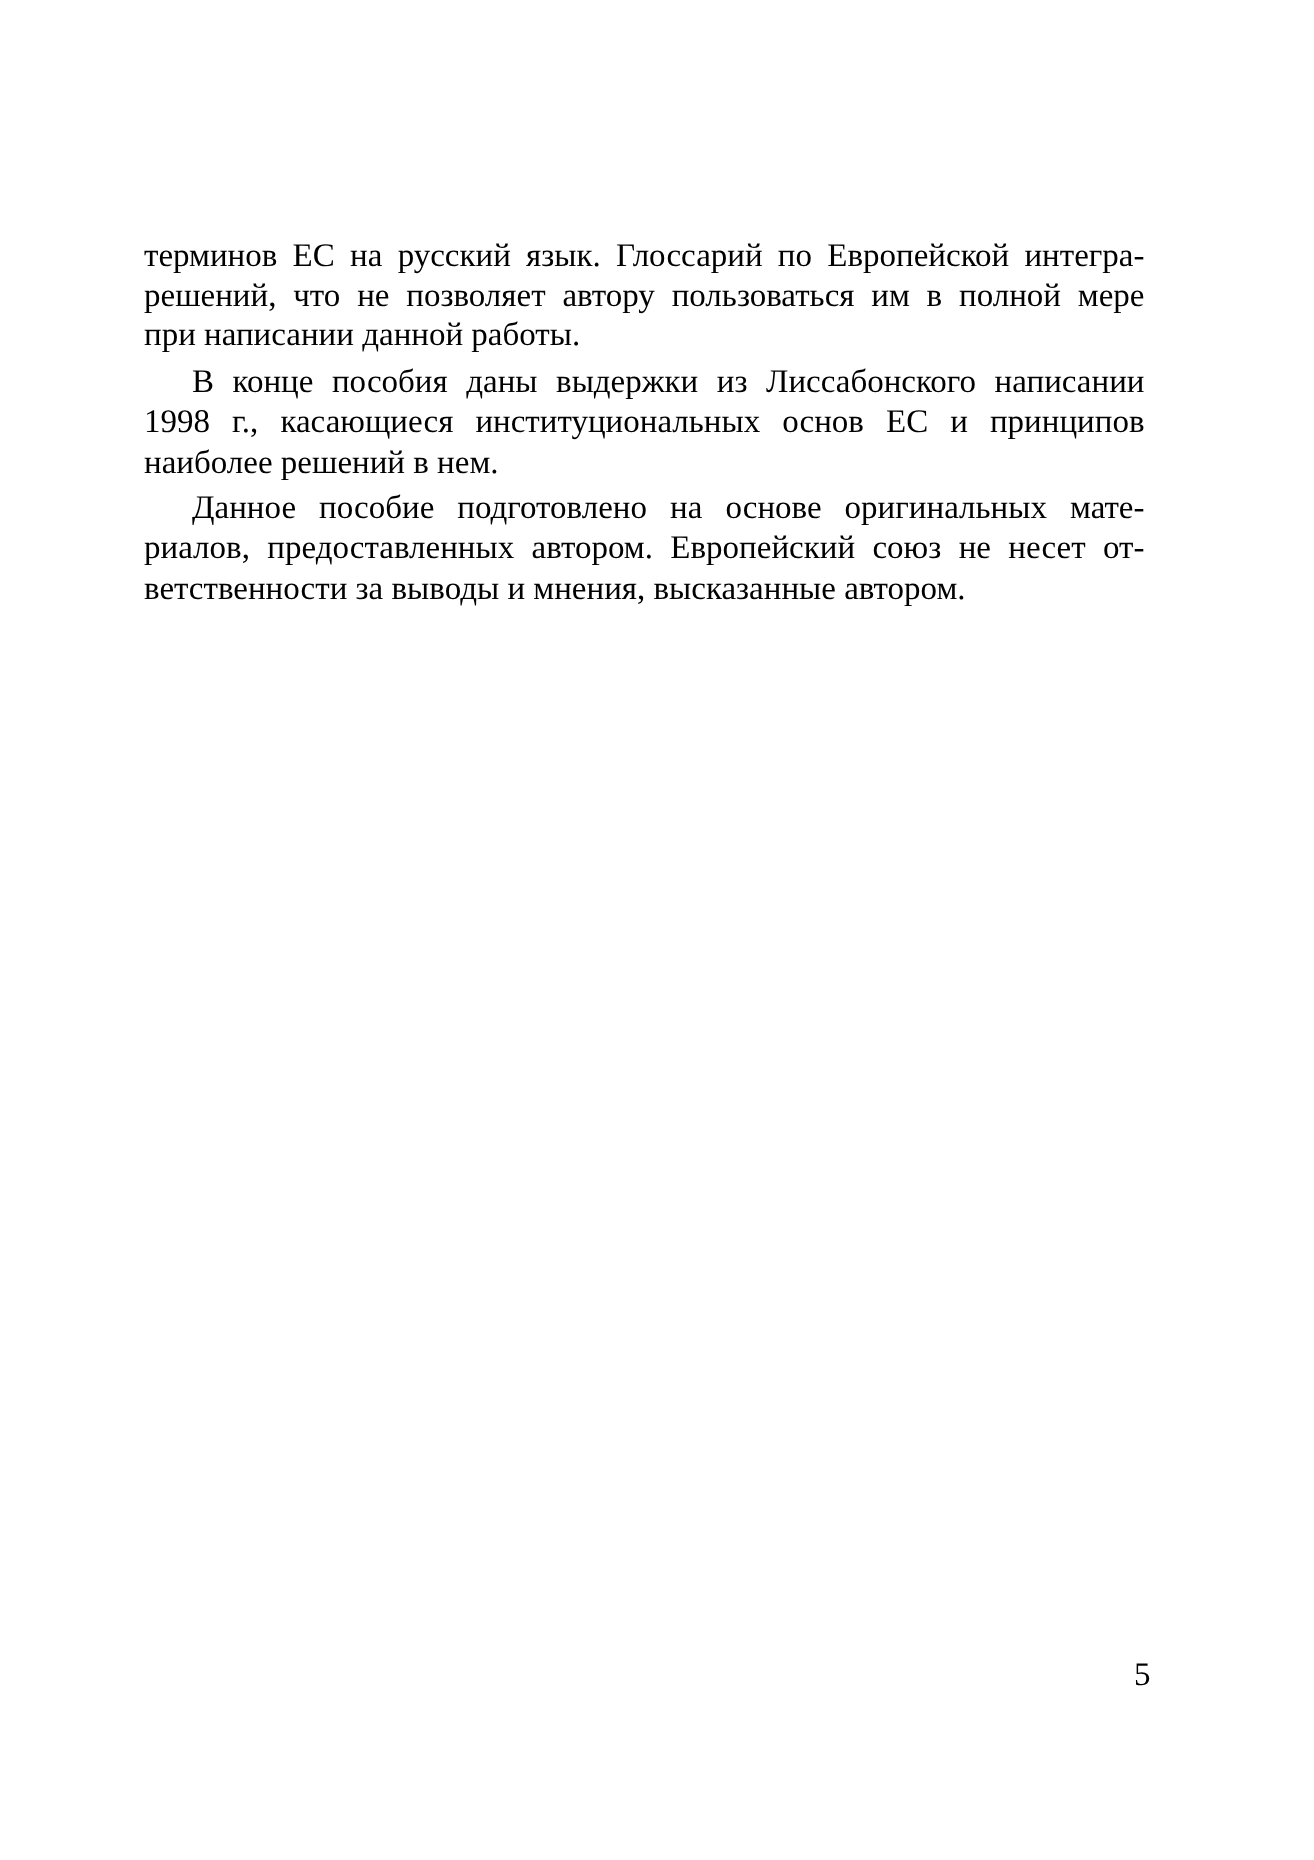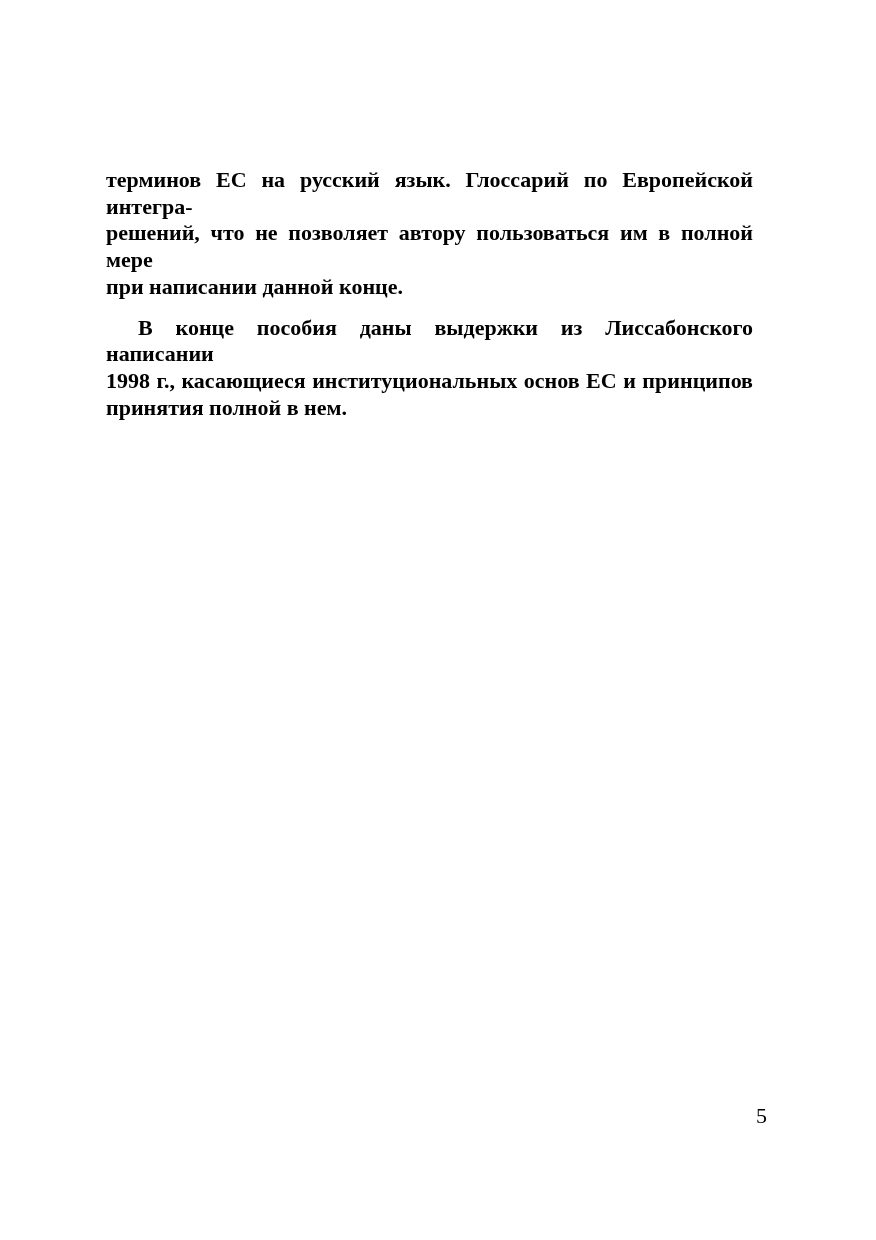--- a/index.html
+++ b/index.html
@@ -18,23 +18,22 @@
   }
   .text-block {
     position: absolute;
     left: 92px;
     top: 153px;
     width: 675px;
     font-size: 22px;
     line-height: 26.7px;
   }
   .para {
-    margin: 14px;
+    margin: 4px;
     padding: 0;
-    font-weight: bold;
   }
   .line {
     text-align: justify;
     text-align-last: justify;
   }
   .line.last {
     text-align: left;
     text-align-last: left;
   }
   .line.indent {
@@ -53,27 +52,32 @@
 </head>
 <body>
 
 <div class="page">
 
   <div class="text-block">
 
     <div class="para">
       <div class="line">терминов ЕС на русский язык. Глоссарий по Европейской интегра-</div>
       <div class="line">решений, что не позволяет автору пользоваться им в полной мере</div>
-      <div class="line last">при написании данной конце.</div>
+      <div class="line last">при написании данной работы.</div>
     </div>
 
     <div class="para">
       <div class="line indent">В конце пособия даны выдержки из Лиссабонского написании</div>
       <div class="line">1998 г., касающиеся институциональных основ ЕС и принципов</div>
-      <div class="line last">принятия полной в нем.</div>
+      <div class="line last">наиболее решений в нем.</div>
     </div>
 
+    <div class="para">
+      <div class="line indent">Данное пособие подготовлено на основе оригинальных мате-</div>
+      <div class="line">риалов, предоставленных автором. Европейский союз не несет от-</div>
+      <div class="line last">ветственности за выводы и мнения, высказанные автором.</div>
+    </div>
 
   </div>
 
   <div class="page-number">5</div>
 
 </div>
 
 </body></html>

